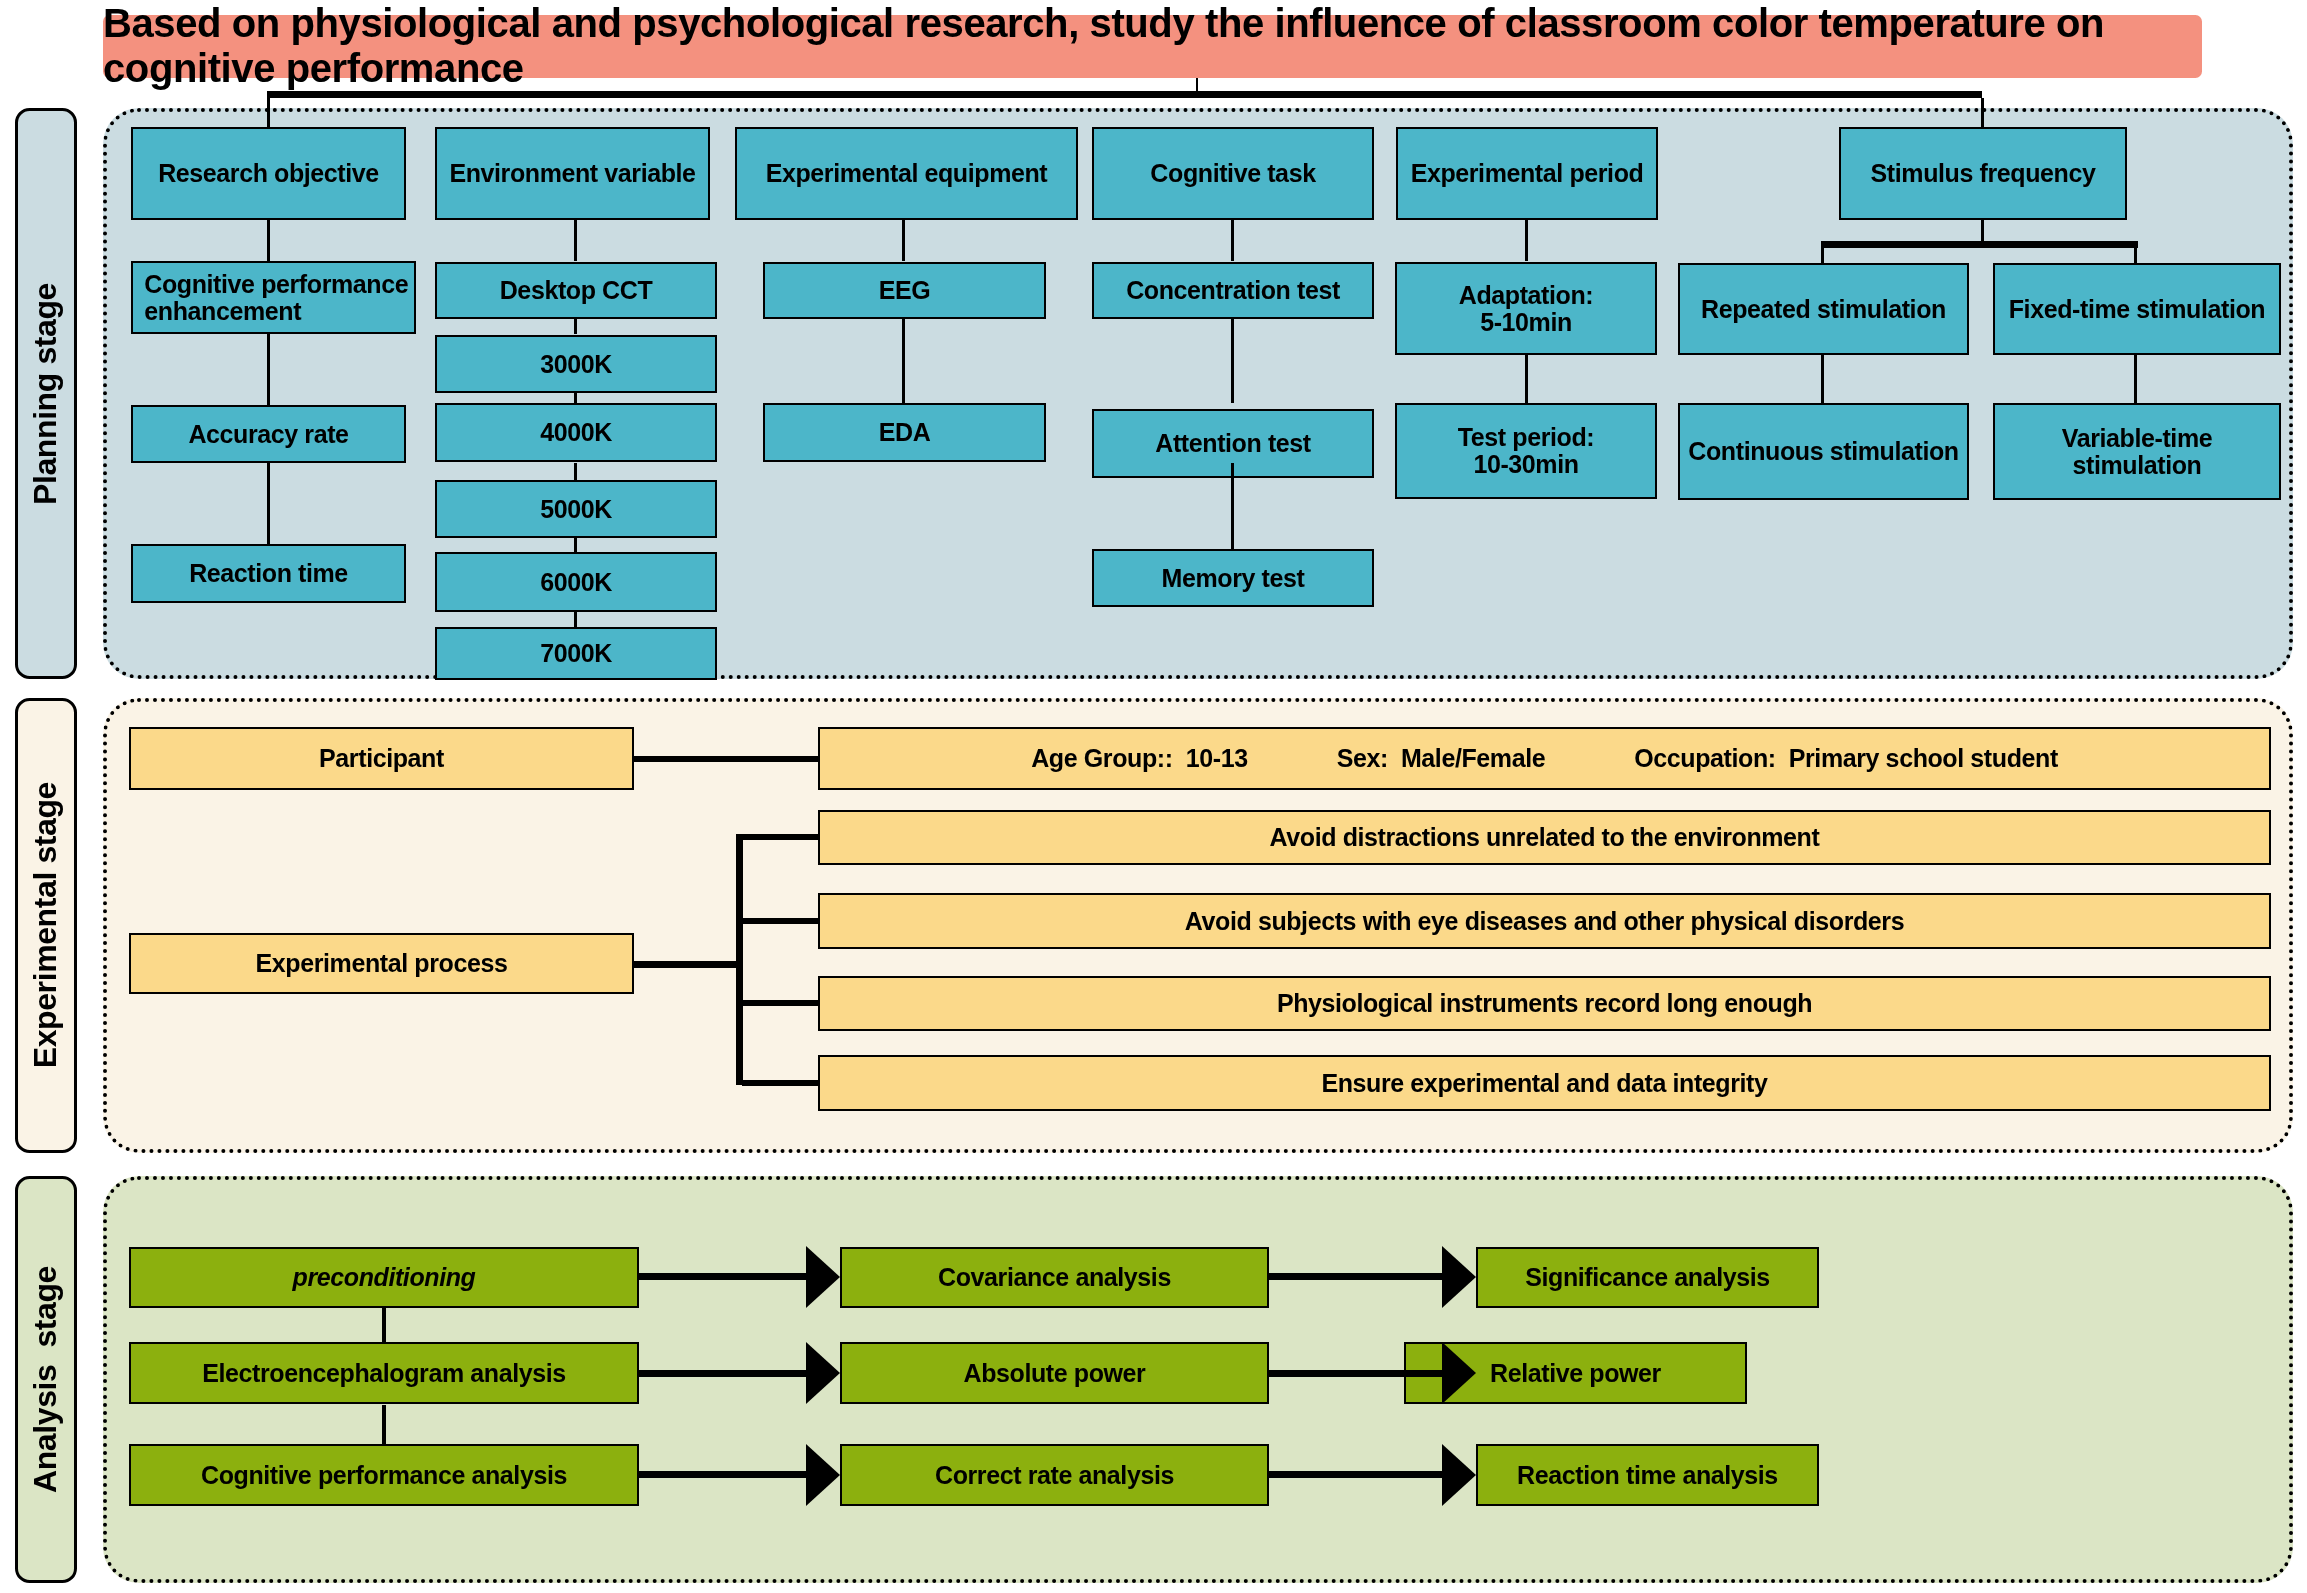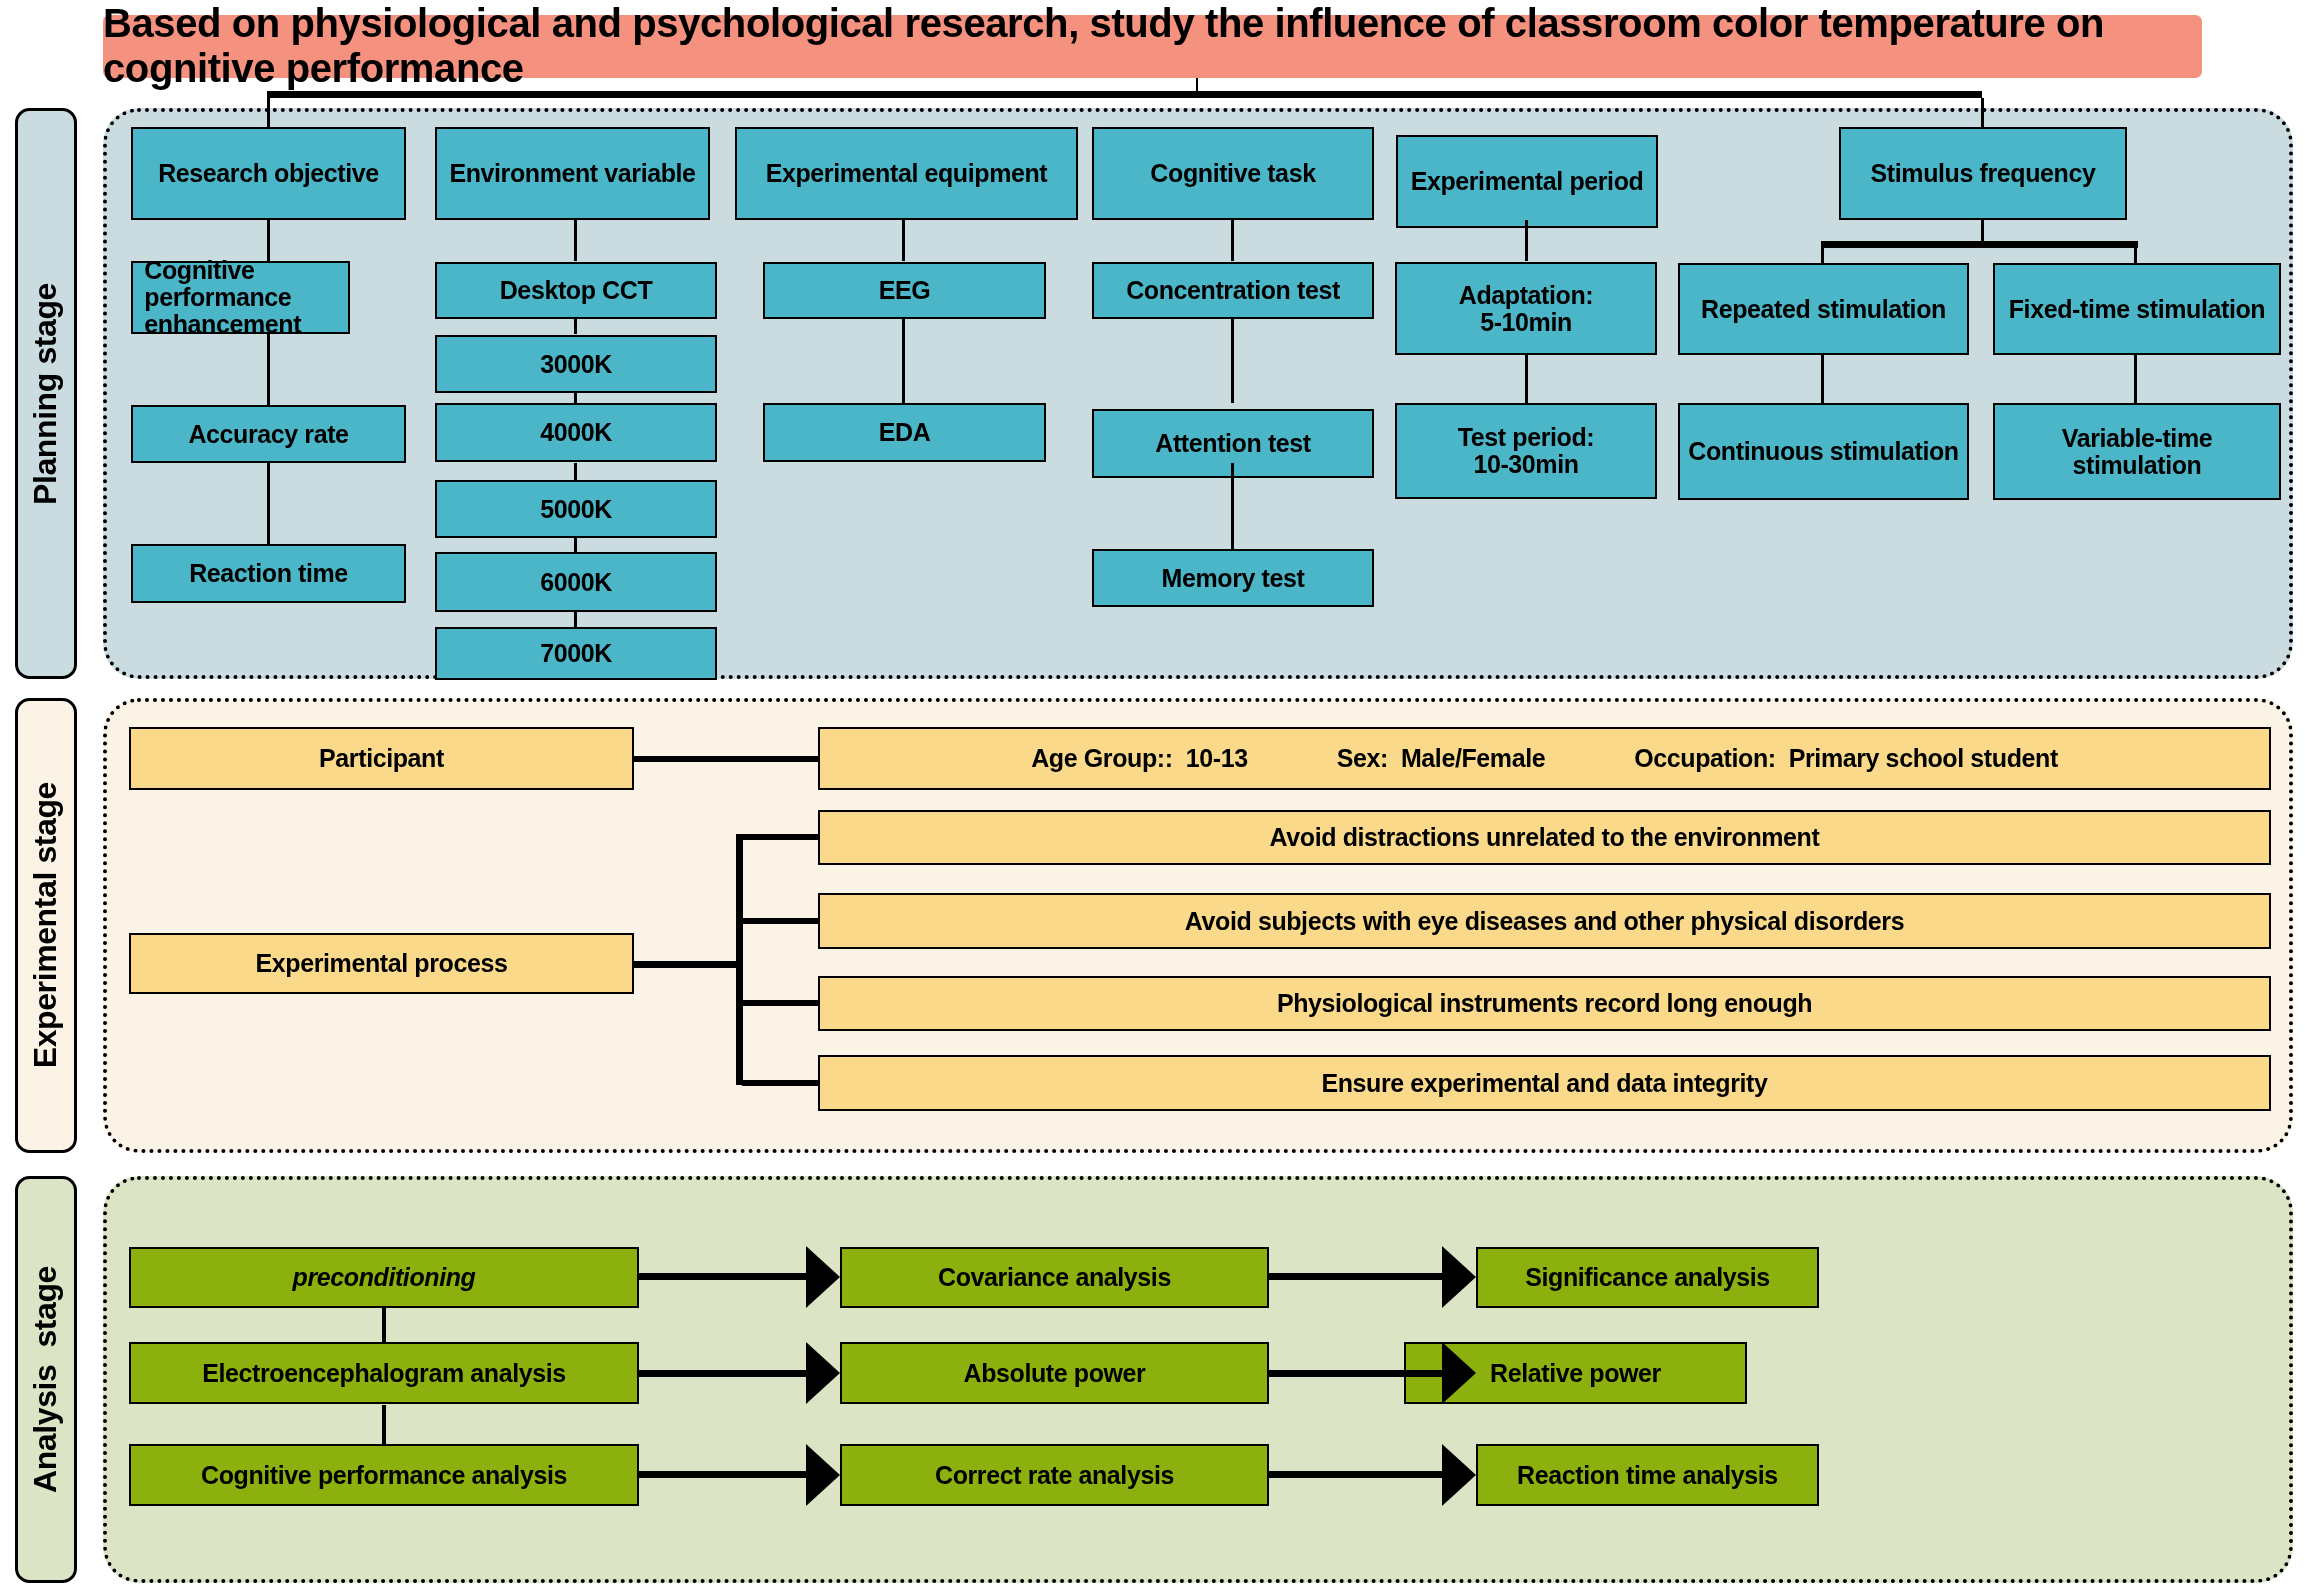--- a/index.html
+++ b/index.html
@@ -80,21 +80,21 @@
   <div class="stage-label label-analysis">
       <span>Analysis  stage</span>
     </div>
 
   <div class="line" style="left:1196px;top:78px;width:2.4px;height:14.6px;"></div>
   <div class="line" style="left:267px;top:91px;width:1715px;height:7.3px;"></div>
   <div class="line" style="left:267px;top:98px;width:3.2px;height:31px;"></div>
   <div class="line" style="left:1981px;top:98px;width:3.2px;height:31px;"></div>
 
   <div class="box teal" style="left:131px;top:127px;width:275px;height:93px;">Research objective</div>
-  <div class="box teal align-left" style="left:131px;top:261px;width:219px;height:73px;">Cognitive performance enhancement</div>
+  <div class="box teal align-left" style="left:131px;top:261px;width:285px;height:73px;">Cognitive performance enhancement</div>
   <div class="box teal" style="left:131px;top:405px;width:275px;height:58px;">Accuracy rate</div>
   <div class="box teal" style="left:131px;top:544px;width:275px;height:59px;">Reaction time</div>
   <div class="line" style="left:267px;top:220px;width:3.2px;height:41px;"></div>
   <div class="line" style="left:267px;top:334px;width:3.2px;height:71px;"></div>
   <div class="line" style="left:267px;top:463px;width:3.2px;height:81px;"></div>
 
   <div class="box teal" style="left:435px;top:127px;width:275px;height:93px;">Environment variable</div>
   <div class="box teal" style="left:435px;top:262px;width:282px;height:57px;">Desktop CCT</div>
   <div class="box teal" style="left:435px;top:335px;width:282px;height:58px;">3000K</div>
   <div class="box teal" style="left:435px;top:403px;width:282px;height:59px;">4000K</div>
@@ -115,21 +115,21 @@
   <div class="line" style="left:902px;top:318px;width:3.2px;height:85px;"></div>
 
   <div class="box teal" style="left:1092px;top:127px;width:282px;height:93px;">Cognitive task</div>
   <div class="box teal" style="left:1092px;top:262px;width:282px;height:57px;">Concentration test</div>
   <div class="box teal" style="left:1092px;top:385px;width:282px;height:69px;margin-top:24px;">Attention test</div>
   <div class="box teal" style="left:1092px;top:549px;width:282px;height:58px;">Memory test</div>
   <div class="line" style="left:1231px;top:220px;width:3.2px;height:41px;"></div>
   <div class="line" style="left:1231px;top:318px;width:3.2px;height:85px;"></div>
   <div class="line" style="left:1231px;top:463px;width:3.2px;height:87px;"></div>
 
-  <div class="box teal" style="left:1396px;top:127px;width:262px;height:93px;margin-top:8px;">Experimental period</div>
+  <div class="box teal" style="left:1396px;top:127px;width:262px;height:93px;">Experimental period</div>
   <div class="box teal" style="left:1395px;top:262px;width:262px;height:93px;">Adaptation:
 5-10min</div>
   <div class="box teal" style="left:1395px;top:403px;width:262px;height:96px;">Test period:
 10-30min</div>
   <div class="line" style="left:1525px;top:220px;width:3.2px;height:41px;"></div>
   <div class="line" style="left:1525px;top:355px;width:3.2px;height:49px;"></div>
 
   <div class="box teal" style="left:1839px;top:127px;width:288px;height:93px;">Stimulus frequency</div>
   <div class="box teal" style="left:1678px;top:263px;width:291px;height:92px;">Repeated stimulation</div>
   <div class="box teal" style="left:1993px;top:263px;width:288px;height:92px;">Fixed-time stimulation</div>

